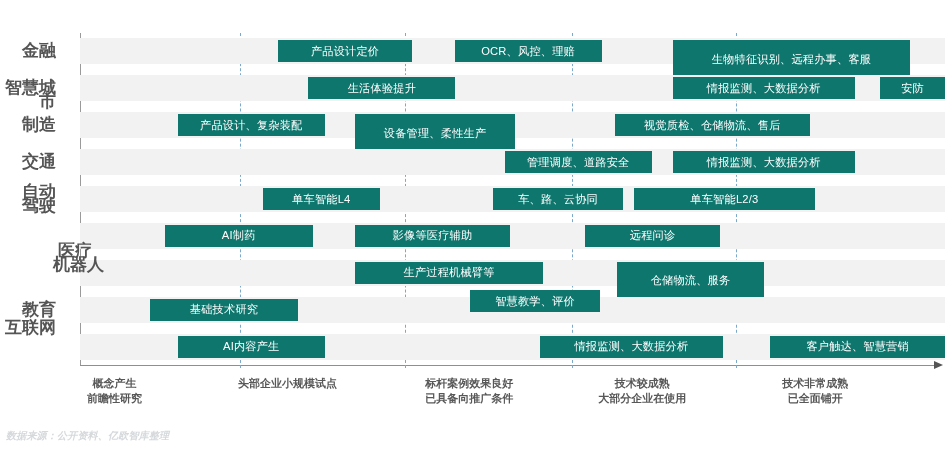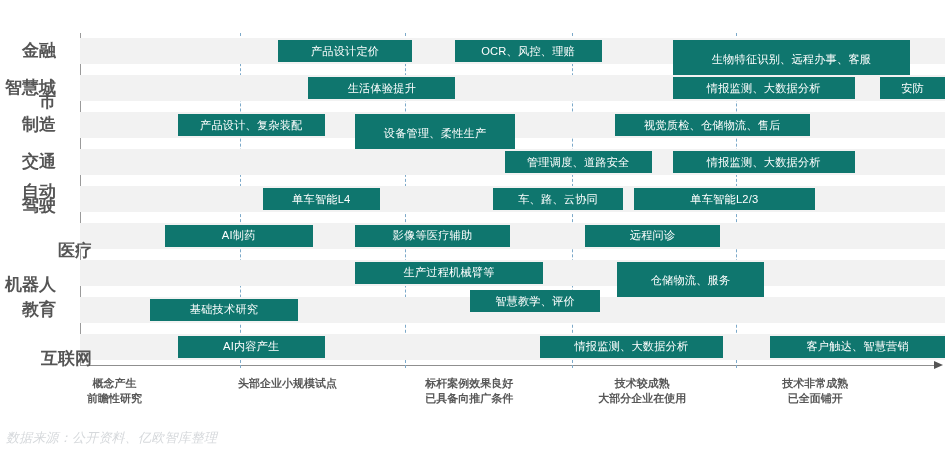--- a/index.html
+++ b/index.html
@@ -100,23 +100,23 @@
     font-weight: bold;
     color: #585858;
     line-height: 14.5px;
     transform: translateX(-50%);
     white-space: pre-line;
   }
   .source-note {
     position: absolute;
     left: 6px;
     top: 429px;
-    font-size: 13px;
+    font-size: 10px;
     font-style: italic;
-    font-weight: normal;
+    font-weight: bold;
     color: #d6d9dc;
     letter-spacing: 0.2px;
   }
 </style>
 </head>
 <body>
 
 <div id="chart-root">
 
 
@@ -166,23 +166,23 @@
       <div class="bar" style="left: 770.27px; width: 174.73px; top: 335.556px; height: 22px;">客户触达、智慧营销</div>
     </div>
   <div id="labels-layer">
       <div class="row-label" style="white-space: pre-line; top: 44.4444px;">金融</div>
       <div class="row-label" style="white-space: pre-line; top: 81.3333px;">智慧城市</div>
       <div class="row-label" style="white-space: pre-line; top: 118.222px;">制造</div>
       <div class="row-label" style="white-space: pre-line; top: 155.111px;">交通</div>
       <div class="row-label" style="white-space: pre-line; top: 185px;">自动
 驾驶</div>
       <div class="row-label" style="white-space: pre-line; top: 244px; padding-left: 36px;">医疗</div>
-      <div class="row-label" style="white-space: pre-line; top: 278px;">机器人</div>
+      <div class="row-label" style="white-space: pre-line; top: 258px; margin-left: 48px;">机器人</div>
       <div class="row-label" style="white-space: pre-line; top: 302.667px;">教育</div>
-      <div class="row-label" style="white-space: pre-line; top: 352px; margin-left: 36px;">互联网</div>
+      <div class="row-label" style="white-space: pre-line; top: 321px;">互联网</div>
     </div>
   <div id="stages-layer">
       <div class="stage-label" style="left: 114.6px; top: 376px;">概念产生
 前瞻性研究</div>
       <div class="stage-label" style="left: 287.6px; top: 376px;">头部企业小规模试点</div>
       <div class="stage-label" style="left: 469.25px; top: 376px;">标杆案例效果良好
 已具备向推广条件</div>
       <div class="stage-label" style="left: 642.25px; top: 376px;">技术较成熟
 大部分企业在使用</div>
       <div class="stage-label" style="left: 815.25px; top: 376px;">技术非常成熟

